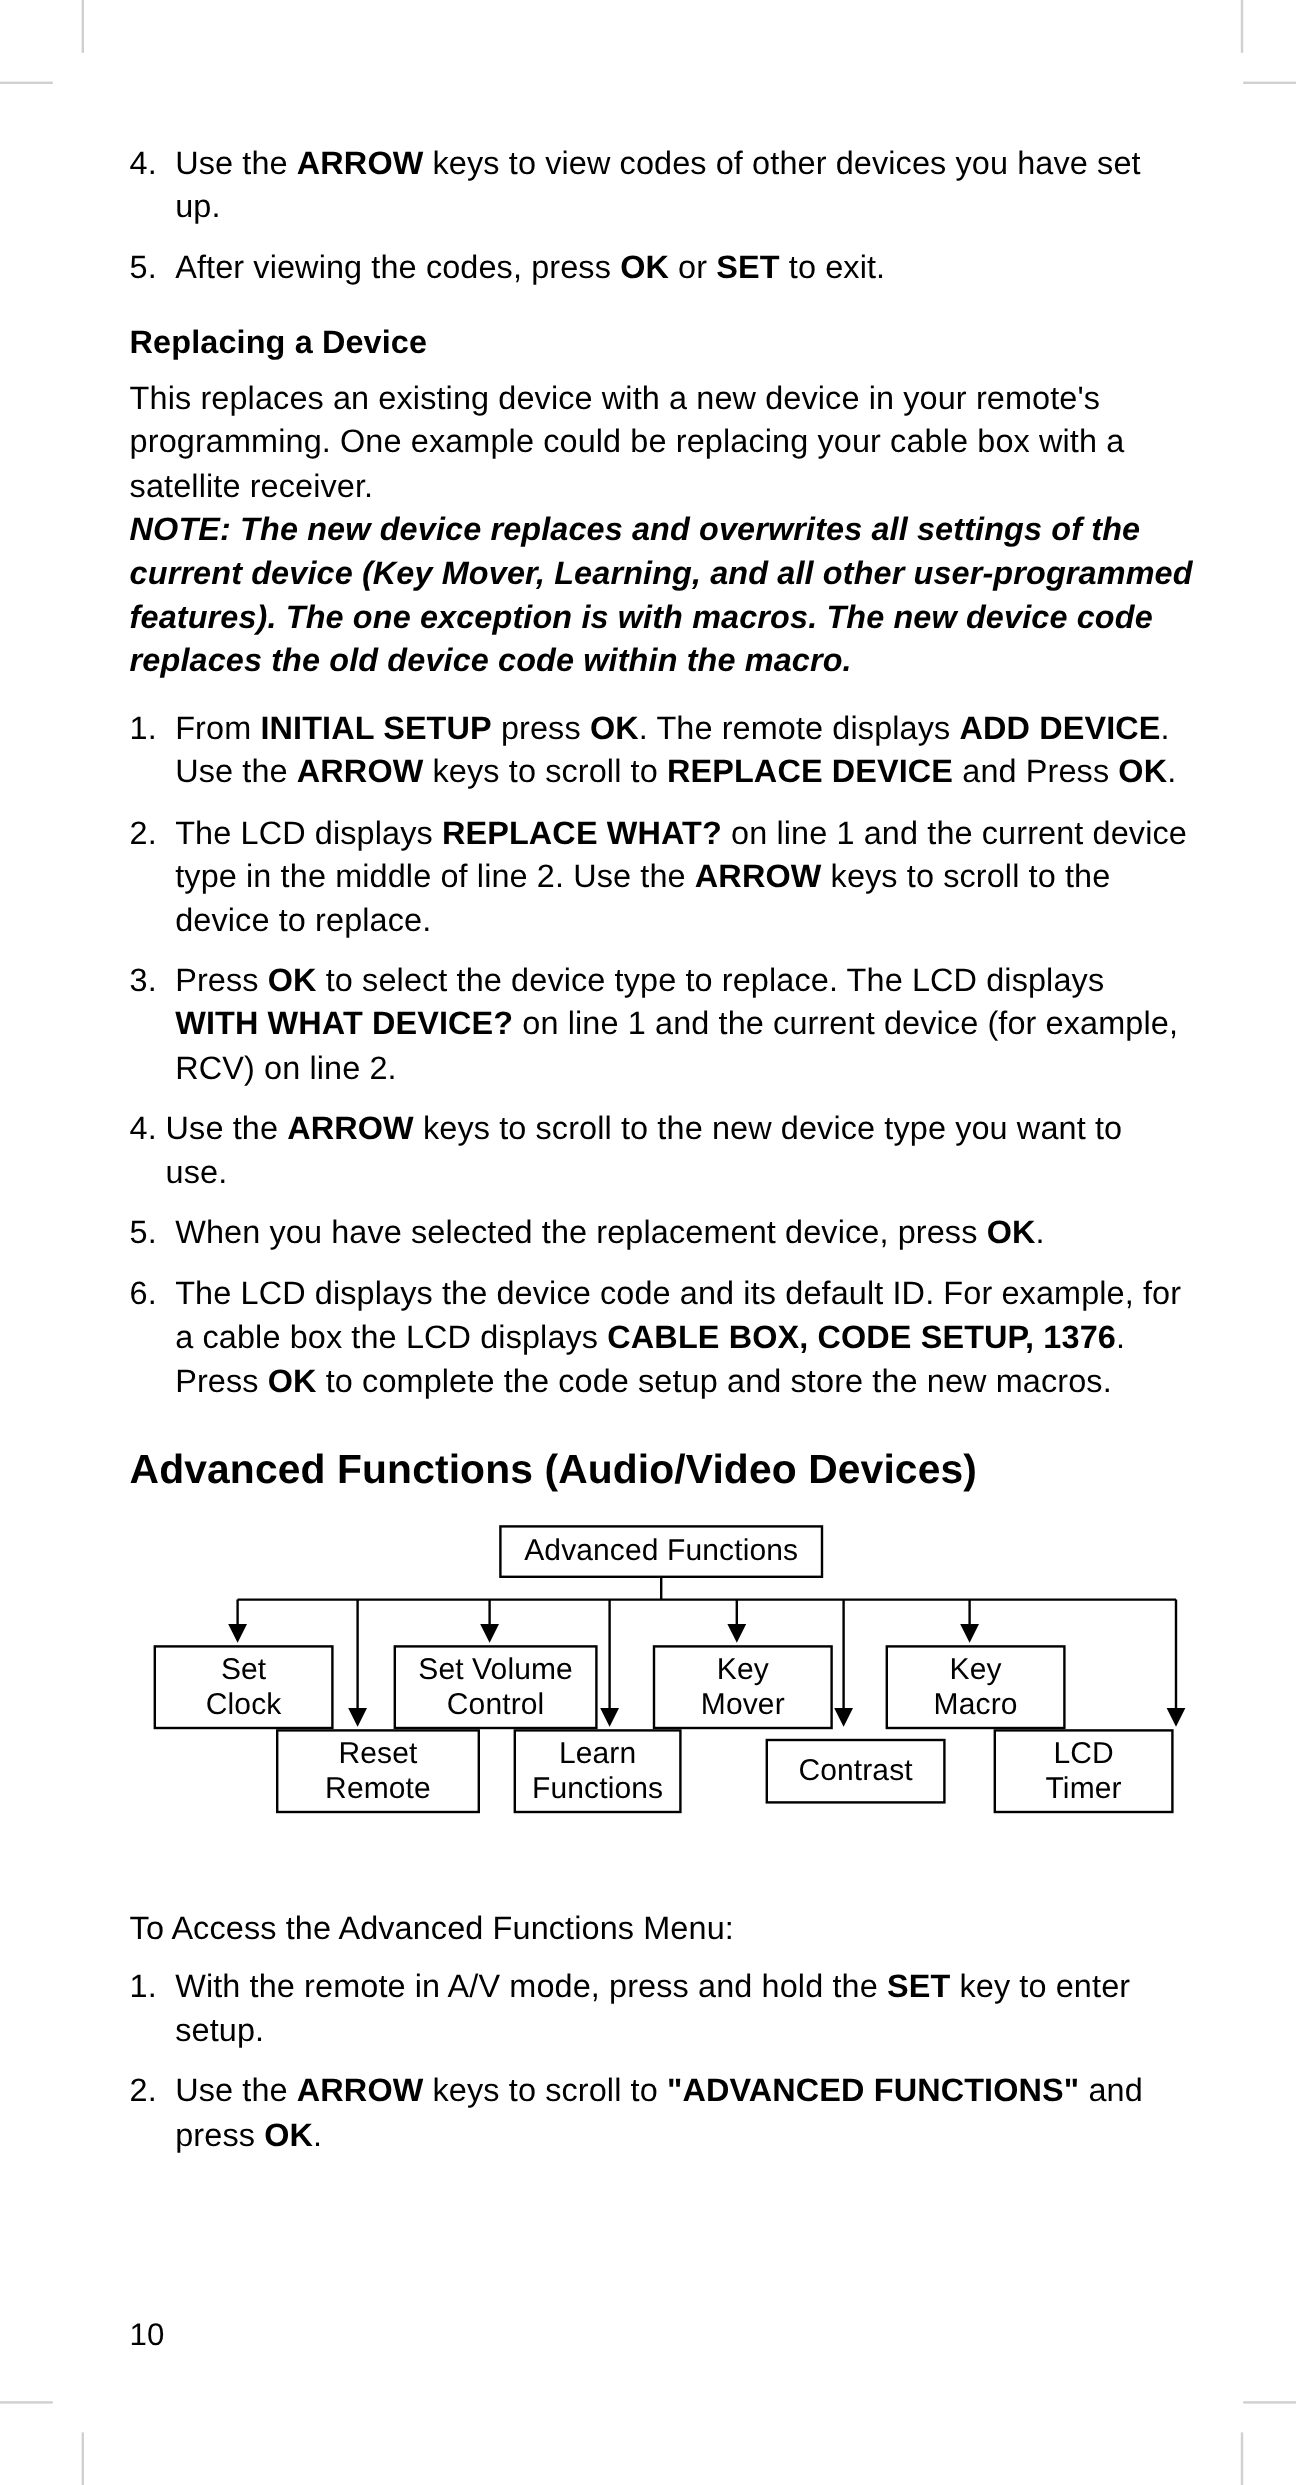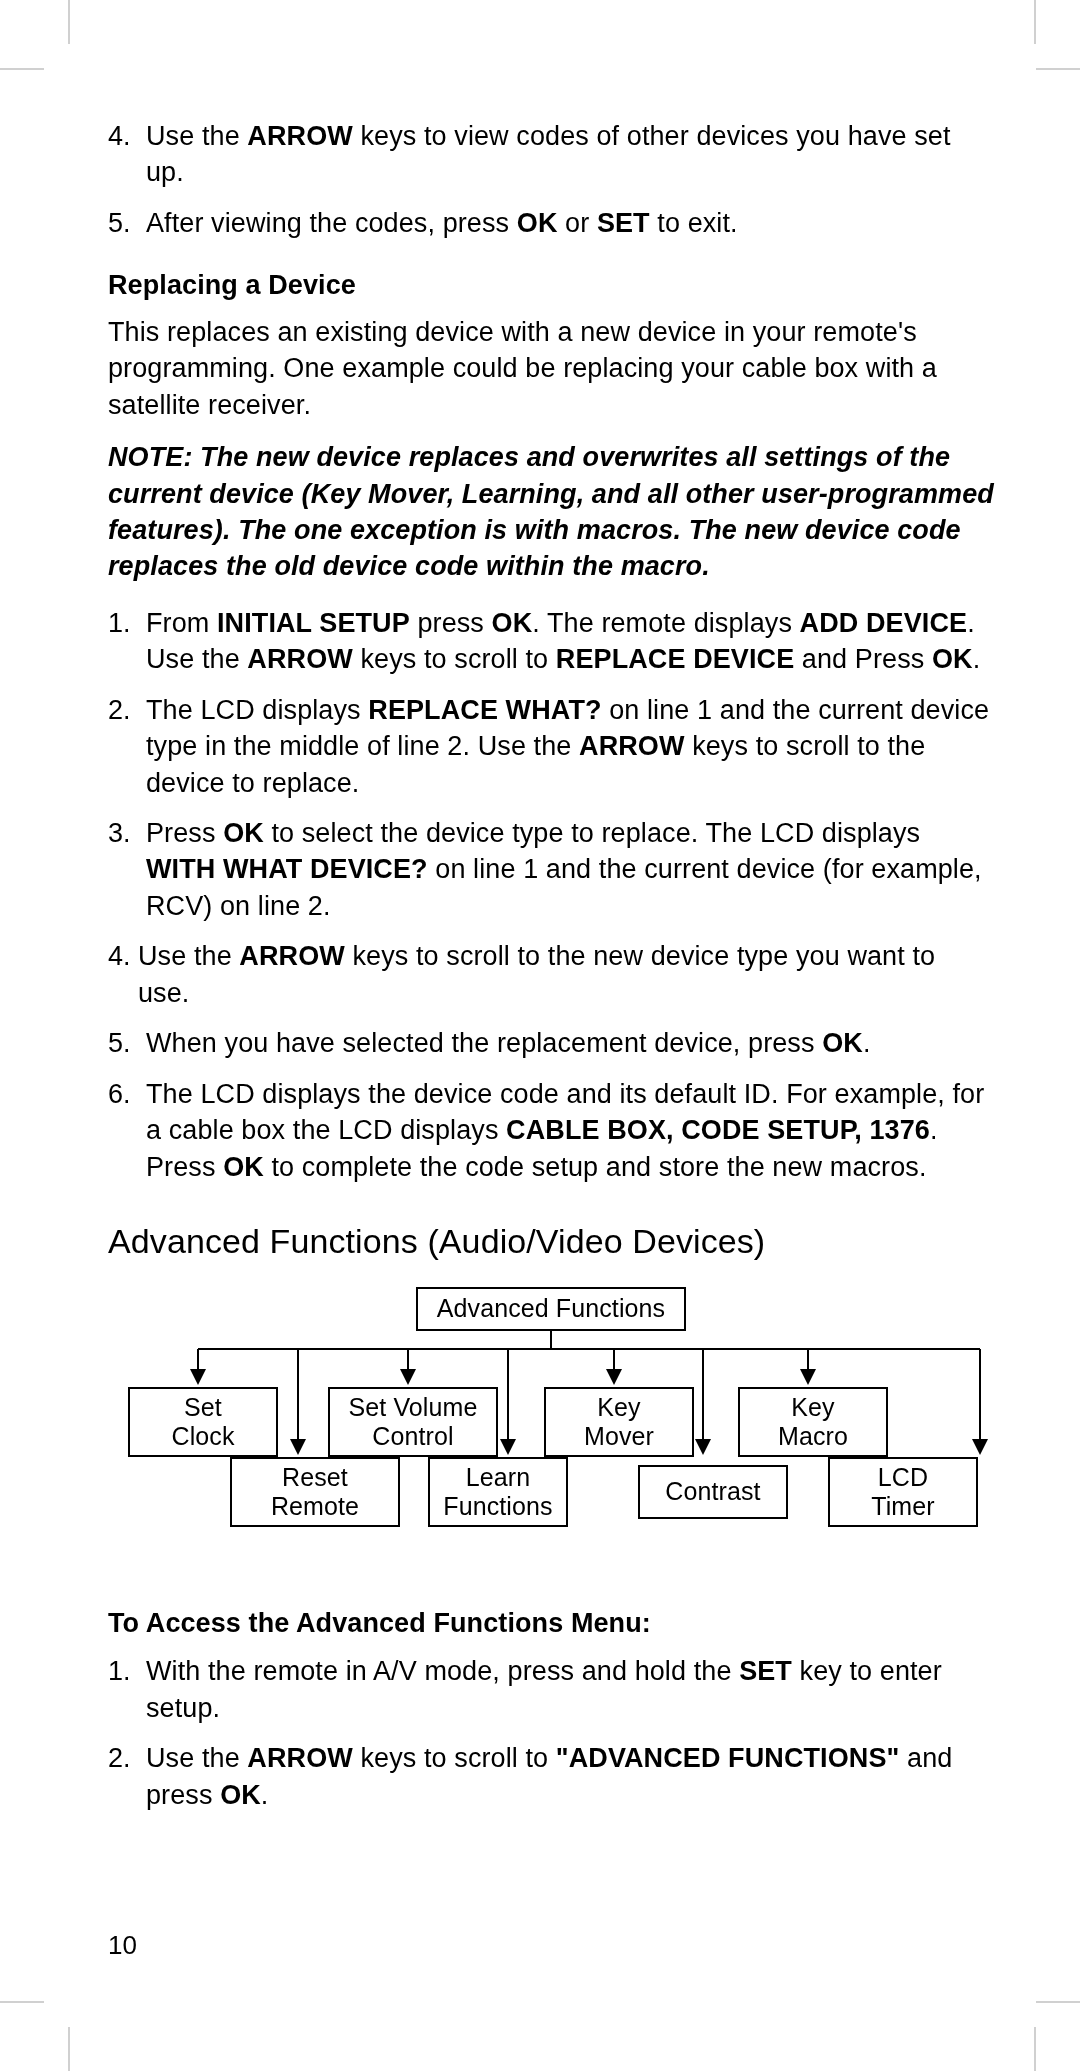--- a/index.html
+++ b/index.html
@@ -22,47 +22,47 @@
   }
 
   .bold { font-weight: 700; }
   .bi   { font-weight: 700; font-style: italic; }
 
   ol.num { list-style: none; }
   ol.num > li { position: relative; padding-left: 38px; margin-bottom: 14px; }
   ol.num > li .n { position: absolute; left: 0; top: 0; }
 
   .subhead { font-weight: 700; margin-top: 26px; margin-bottom: 10px; }
-  .para    { margin-bottom: 16px; }
+  .para    { }
   .note    { margin-bottom: 20px; }
 
   h2.section {
     font-size: 34px;
-    font-weight: 400;
+    font-weight: 700;
     margin-top: 34px;
     margin-bottom: 22px;
   }
 
   
   .diagram { position: relative; width: 886px; height: 290px; margin-bottom: 28px; }
   .dbox {
     position: absolute;
     border: 2px solid #000;
     background: #fff;
     display: flex;
     align-items: center;
     justify-content: center;
     text-align: center;
     font-size: 25px;
     line-height: 1.15;
     padding: 12px 6px;
   }
   svg.lines { position: absolute; left: 0; top: 0; }
 
-  .subhead2 { font-weight: 700; margin-bottom: 12px; }
+  .subhead2 { font-weight: 400; margin-bottom: 12px; }
 
   .pagenum {
     position: absolute;
     left: 108px;
     bottom: 110px;
     font-size: 26px;
   }
 </style>
 </head>
 <body>

